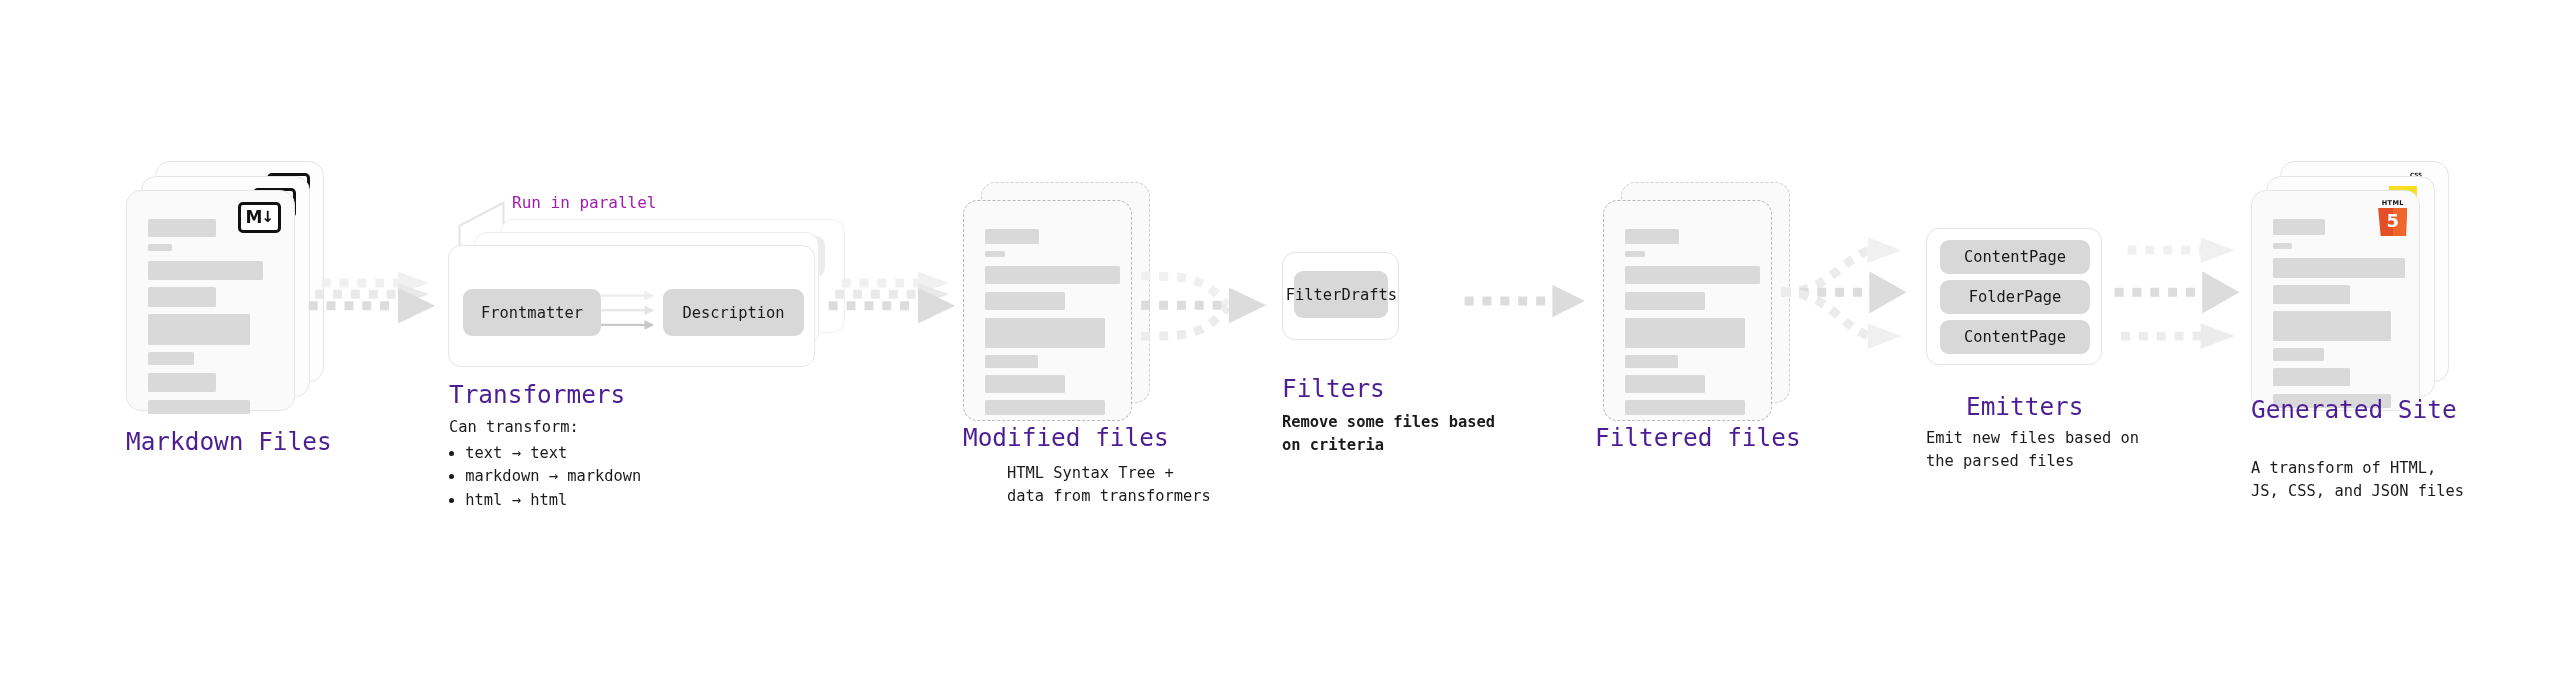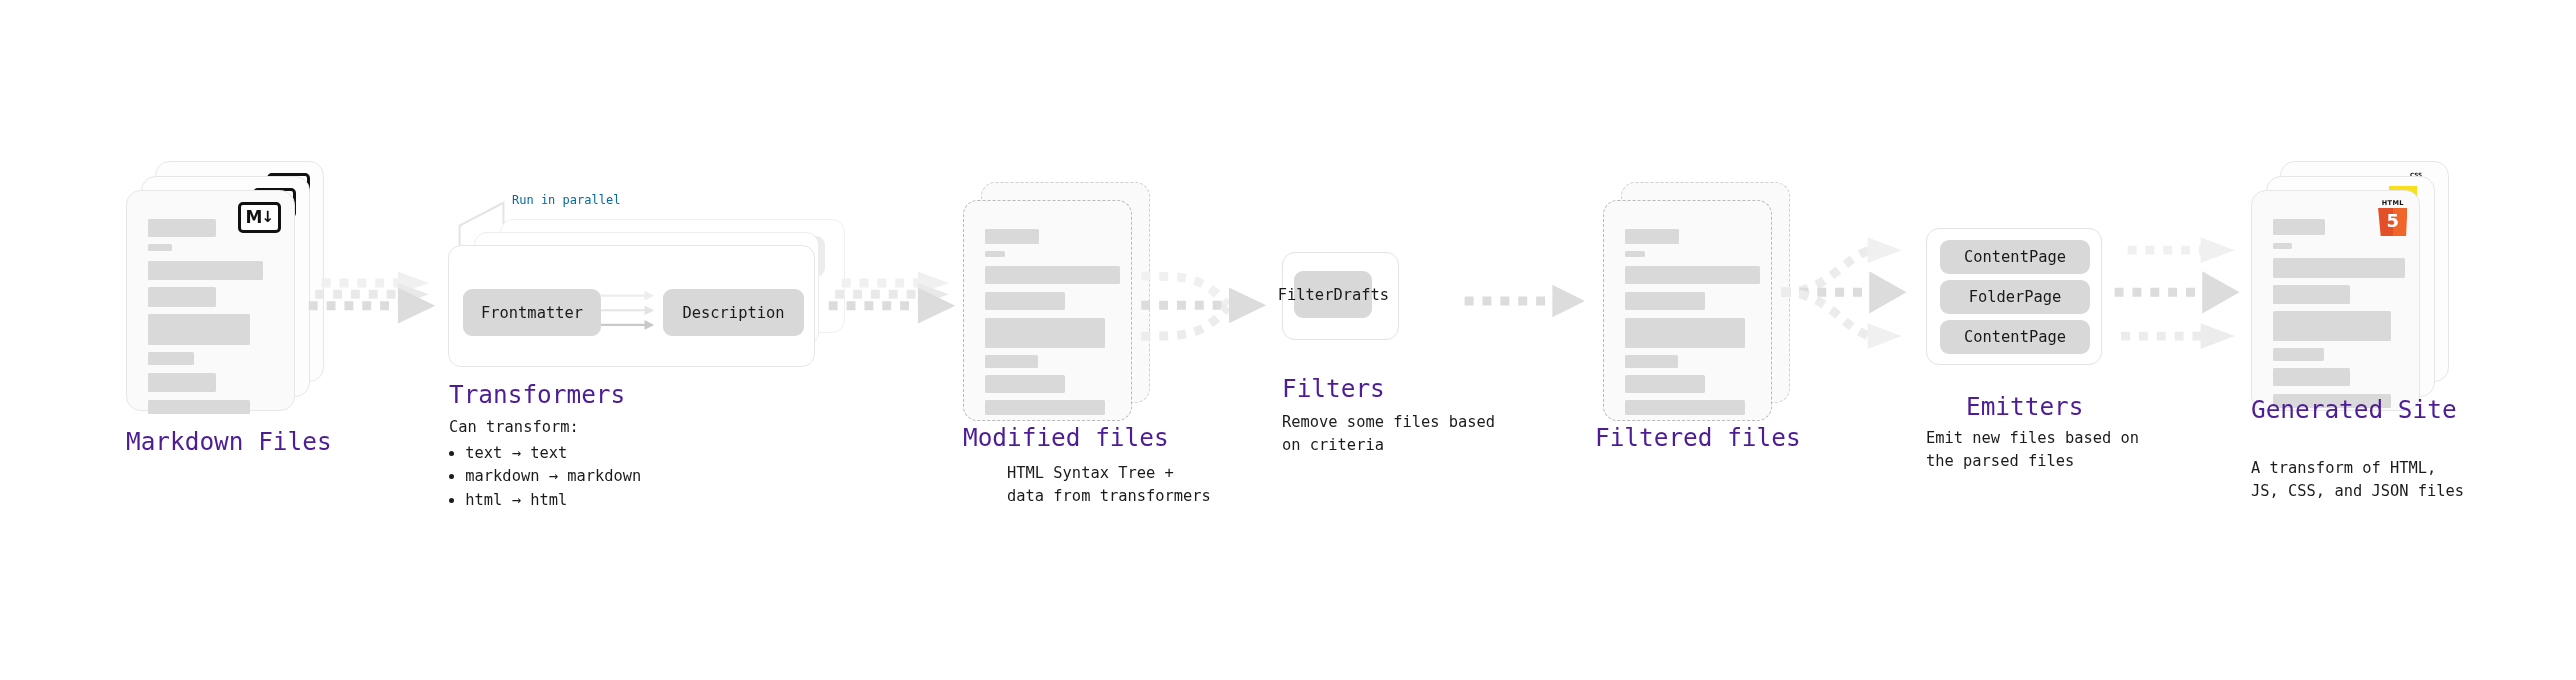--- a/index.html
+++ b/index.html
@@ -72,21 +72,21 @@
 
   
   .cap-title{
     position:absolute;font-size:24.4px;color:#4c1d95;white-space:nowrap;letter-spacing:0px;
   }
   .cap-sub{
     position:absolute;font-size:15.4px;color:#1b1b1b;line-height:1.5;white-space:nowrap;
   }
   .cap-sub ul{margin:2.4px 0 0 0;padding-left:16.3px;}
   .cap-sub li{line-height:1.55;}
-  .run-label{position:absolute;font-size:12px;color:#0369a1;white-space:nowrap;}
+  .run-label{position:absolute;font-size:16px;color:#a21caf;white-space:nowrap;}
   svg{display:block;overflow:visible;}
 </style>
 </head>
 <body>
 
 <div id="stage">
 
   <div class="doc-stack" style="left:126px;top:161px;">
     <div class="doc-card ghost" style="left:29px;top:0px;">
       <div class="badge">
@@ -218,24 +218,24 @@
       <g fill="none" stroke-width="11" stroke-dasharray="11 11">
         <path d="M4 22 C 60 22, 80 22, 110 58" stroke="#f0f0f0"></path>
         <line x1="4" y1="58" x2="112" y2="58" stroke="#dcdcdc"></line>
         <path d="M4 96 C 60 96, 80 96, 110 60" stroke="#ececec"></path>
       </g>
       <polygon points="112,36 158,58 112,80" fill="#dcdcdc"></polygon>
     </svg>
   </div>
 
   <div class="pbox" style="left:1282px;top:252px;width:117px;height:88px;">
-    <div class="pill" style="position:absolute;left:11.4px;top:18px;width:78px;height:47px;font-size:15.4px;">FilterDrafts</div>
+    <div class="pill" style="position:absolute;left:11.4px;top:18px;width:94px;height:47px;font-size:15.4px;">FilterDrafts</div>
   </div>
   <div class="cap-title" style="left:1282px;top:374px;">Filters</div>
-  <div class="cap-sub" style="left:1282px;top:411px;">
+  <div class="cap-sub" style="left:1282px;top:411px;font-weight:bold;">
     <div>Remove some files based</div>
     <div>on criteria</div>
   </div>
 
   <div class="abs" style="left:1463px;top:283px;">
     <svg width="130" height="49" viewBox="0 0 160 60">
       <line x1="2" y1="22" x2="112" y2="22" stroke="#dcdcdc" stroke-width="11" stroke-dasharray="11 11"></line>
       <polygon points="110,2 150,22 110,42" fill="#dcdcdc"></polygon>
     </svg>
   </div>

